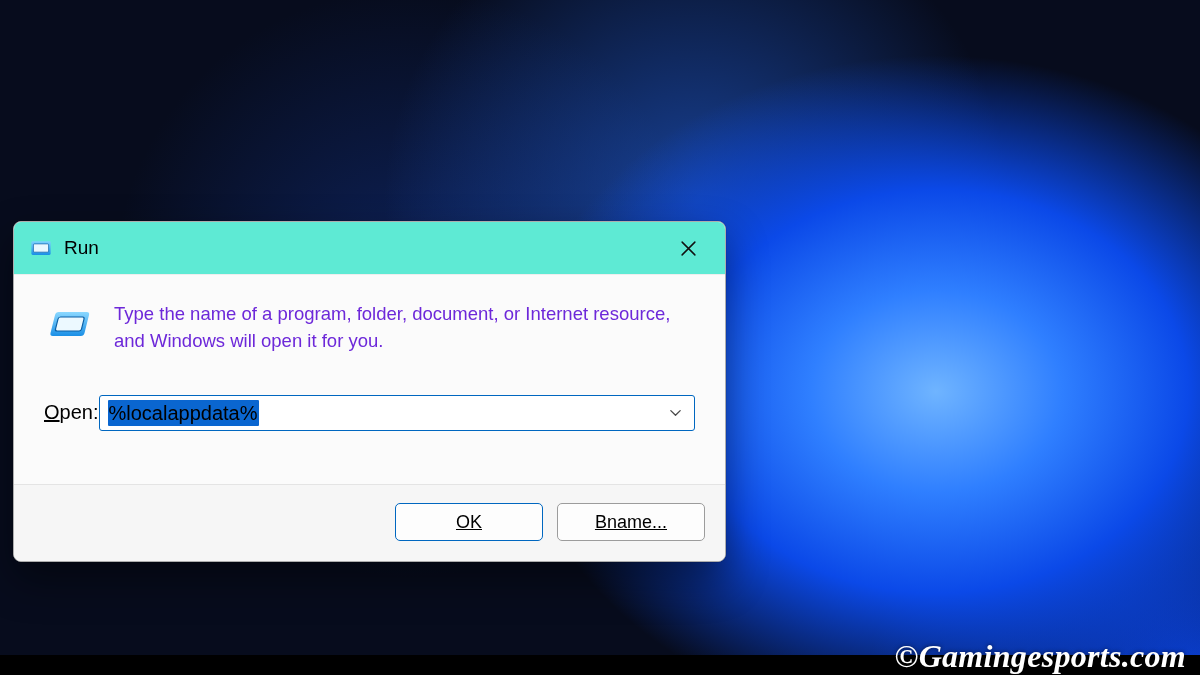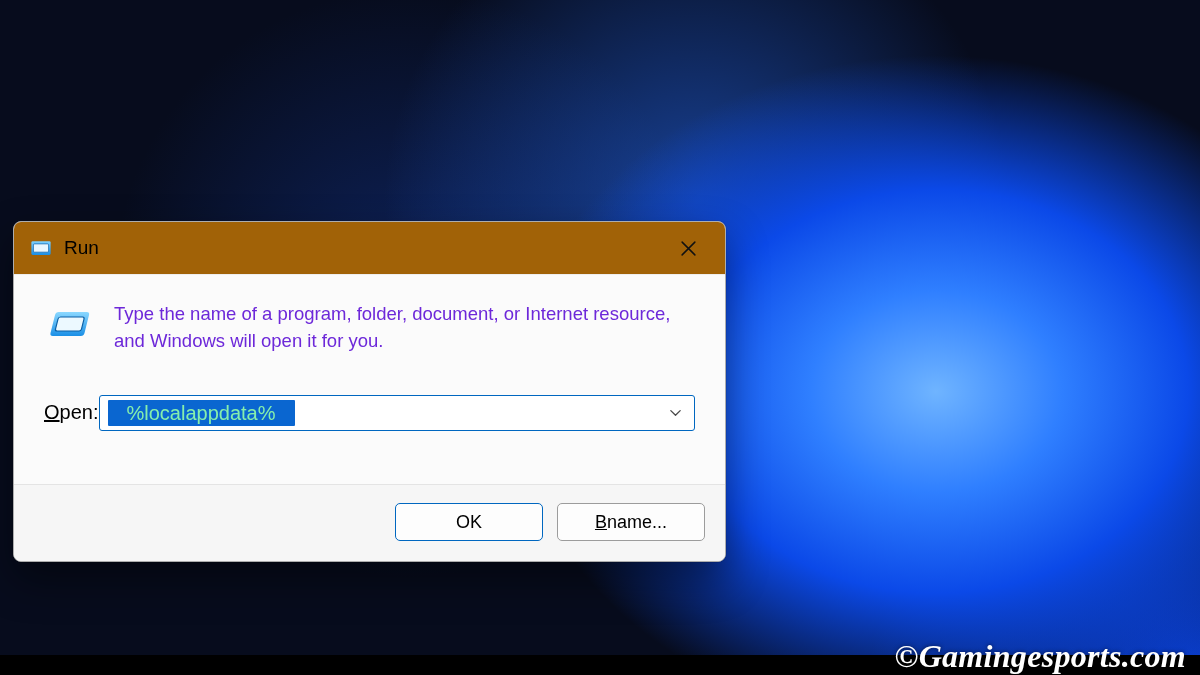--- a/index.html
+++ b/index.html
@@ -22,21 +22,21 @@
 
   
   .run-dialog{
     position:absolute;left:13px;top:221px;width:711px;height:339px;
     background:#fbfbfb;border:1px solid #adadad;border-radius:8px;
     box-shadow:0 18px 40px rgba(0,0,0,.45),0 0 0 1px rgba(0,0,0,.06);
     display:flex;flex-direction:column;overflow:hidden;
   }
   .titlebar{
     height:52px;display:flex;align-items:center;gap:12px;
-    padding:0 10px 0 16px;background:#a16207;border-bottom:1px solid #eee;
+    padding:0 10px 0 16px;background:#5eead4;border-bottom:1px solid #eee;
   }
   .titlebar .title{font-size:19px;color:#000;flex:1;}
   .title-icon{width:22px;height:22px;display:block;}
   .close-btn{
     width:54px;height:40px;display:flex;align-items:center;justify-content:center;
     border:none;background:transparent;border-radius:6px;cursor:pointer;color:#111;
   }
   .close-btn svg{width:17px;height:17px;}
 
   .body-area{padding:26px 30px 0 30px;}
@@ -46,37 +46,37 @@
 
   .open-row{display:flex;align-items:center;margin-top:40px;}
   .open-label{font-size:20px;color:#000;}
   .open-label .ul{text-decoration:underline;}
   .combo{
     position:relative;flex:1;height:36px;
     border:1px solid #0067c0;border-radius:3px;background:#fff;
     display:flex;align-items:center;padding:0 36px 0 8px;box-sizing:border-box;
   }
   .combo-sel{
-    font-size:20px;line-height:26px;color:#86efac;background:#0a66d0;
-    padding:0 19px;white-space:pre;display:inline-block;border-radius:1px;
+    font-size:20px;line-height:26px;color:#000000;background:#0a66d0;
+    padding:0 1px;white-space:pre;display:inline-block;border-radius:1px;
   }
   .combo-caret{
     position:absolute;right:4px;top:0;bottom:0;width:30px;
     display:flex;align-items:center;justify-content:center;cursor:pointer;
   }
   .combo-caret svg{width:15px;height:15px;color:#4b4b4b;}
 
   .button-row{
     margin-top:auto;padding:18px 20px 20px;display:flex;justify-content:flex-end;gap:14px;
     background:#f6f6f6;border-top:1px solid #e4e4e4;
   }
   .btn{
     min-width:148px;height:38px;padding:0 14px;border-radius:5px;
     border:1px solid #9c9c9c;background:#fdfdfd;font-size:18px;color:#000;
-    cursor:pointer;box-sizing:border-box;
+    cursor:pointer;box-sizing:border-box;text-decoration:underline;
   }
   .btn.primary{border:1.5px solid #0067c0;}
   .btn .ul{text-decoration:underline;}
 </style>
 </head>
 <body>
 
 <div class="desktop">
 
   <div class="run-dialog">

